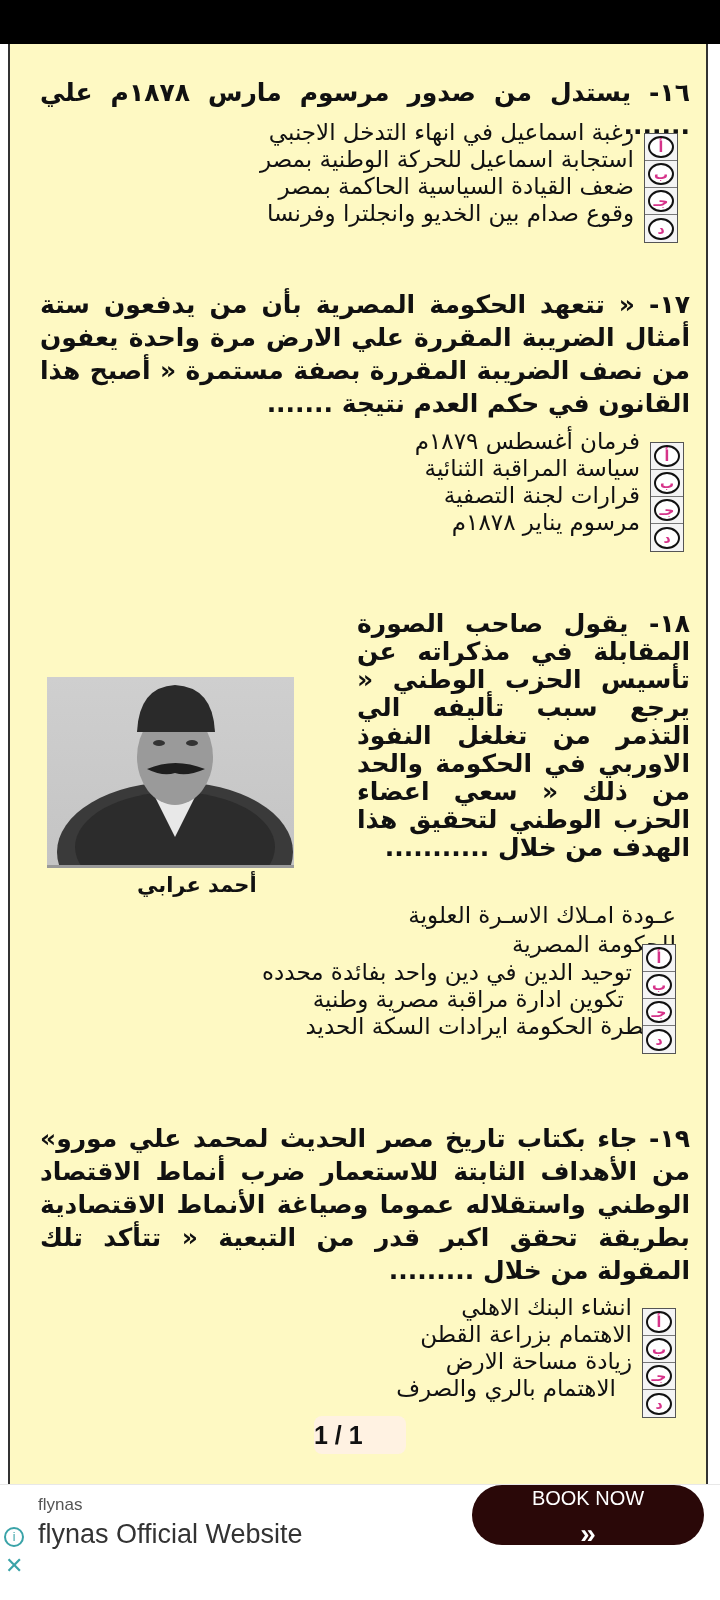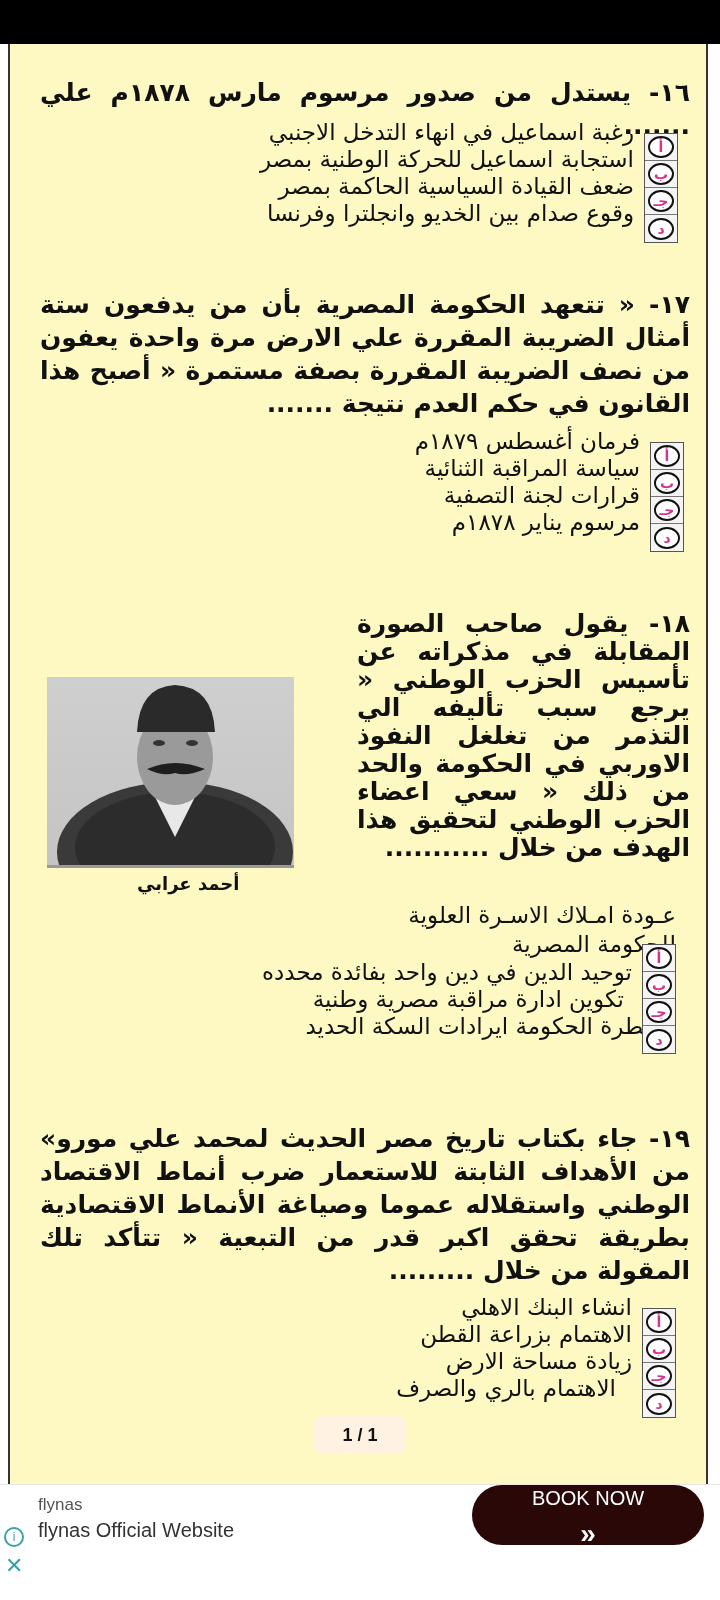--- a/index.html
+++ b/index.html
@@ -31,30 +31,30 @@
   .badge span {
     width: 26px; height: 22px; border: 2px solid #111; border-radius: 50%; box-sizing: border-box;
     display: flex; align-items: center; justify-content: center;
     color: #d6338a; font-weight: bold; font-size: 14px; background: #fff;
   }
   .portrait {
     position: absolute; left: 45px; top: 677px; width: 247px; height: 188px;
     background: linear-gradient(180deg, #cfcfcf, #c4c4c4);
     border-bottom: 3px solid #999; overflow: hidden;
   }
-  .caption { position: absolute; left: 135px; top: 873px; font-weight: bold; font-size: 18px; direction: rtl; color: #111; }
+  .caption { position: absolute; left: 135px; top: 873px; font-weight: bold; font-size: 21px; direction: rtl; color: #111; }
   .pagenum {
     position: absolute; left: 312px; top: 1416px; width: 92px; height: 38px;
     background: rgba(255,240,240,0.7); border-radius: 8px;
-    font-weight: bold; font-size: 18px; color: #111; text-align: center; line-height: 38px;
+    font-weight: bold; font-size: 25px; color: #111; text-align: left; line-height: 38px;
     font-family: "Liberation Sans", sans-serif;
   }
   .ad { position: absolute; left: 0; top: 1484px; width: 720px; height: 116px; background: #fff; border-top: 1px solid #e8e8e8; }
   .ad-brand { position: absolute; left: 38px; top: 10px; font-size: 17px; color: #555; font-family: "Liberation Sans", sans-serif; }
-  .ad-title { position: absolute; left: 38px; top: 34px; font-size: 20px; color: #333; font-family: "Liberation Sans", sans-serif; }
+  .ad-title { position: absolute; left: 38px; top: 34px; font-size: 27px; color: #333; font-family: "Liberation Sans", sans-serif; }
   .ad-info { position: absolute; left: 4px; top: 42px; width: 20px; height: 20px; border: 2px solid #3aa3a8; border-radius: 50%; box-sizing: border-box; color: #3aa3a8; font-size: 12px; text-align: center; line-height: 16px; font-family: "Liberation Sans", sans-serif; }
   .ad-close { position: absolute; left: 5px; top: 70px; color: #3aa3a8; font-size: 22px; line-height: 22px; font-family: "Liberation Sans", sans-serif; }
   .ad-btn {
     position: absolute; left: 472px; top: 0px; margin-top: 0; width: 232px; height: 60px;
     top: 0; transform: translateY(0);
     background: #2a0808; border-radius: 30px; color: #fff; font-size: 20px;
     display: flex; align-items: center; justify-content: center; gap: 14px;
     font-family: "Liberation Sans", sans-serif;
   }
 </style>

